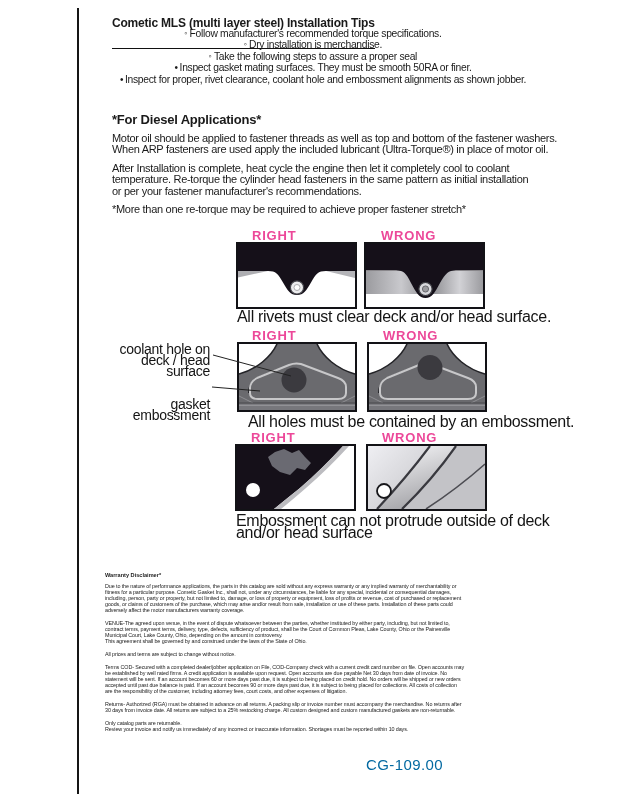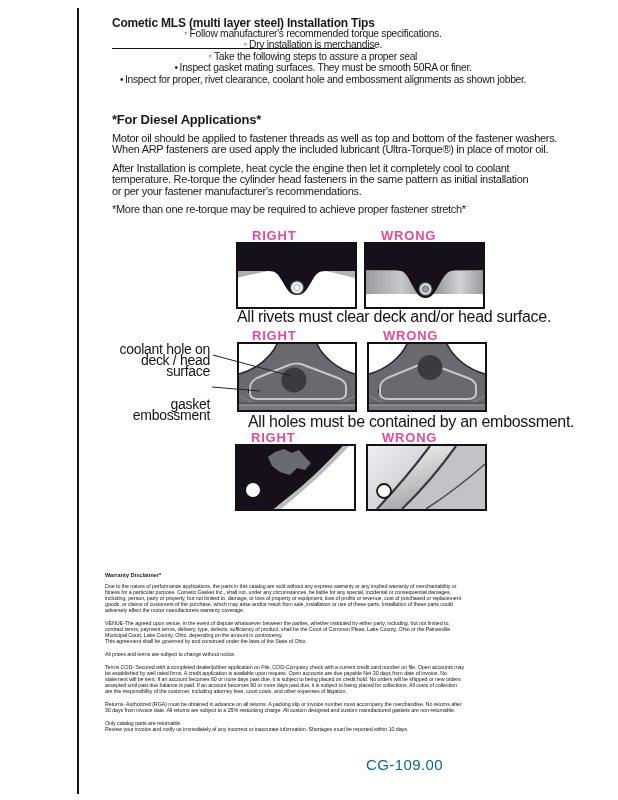--- a/index.html
+++ b/index.html
@@ -162,20 +162,22 @@
       <rect x="0" y="0" width="117" height="63" fill="#c3c3c7"></rect>
       <path d="M0,0 H62 Q38,32 9,63 L0,63 Z" fill="url(#tlGrad)"></path>
       <path d="M9,63 Q38,32 62,0 L88,0 Q64,34 34,63 Z" fill="url(#bladeGrad)"></path>
       <path d="M9,63 Q38,32 62,0" fill="none" stroke="#39393f" stroke-width="2.2"></path>
       <path d="M88,0 Q64,34 34,63" fill="none" stroke="#39393f" stroke-width="2.2"></path>
       <path d="M58,63 Q90,42 117,18" fill="none" stroke="#4c4c52" stroke-width="1.5"></path>
       <circle cx="16" cy="45" r="7" fill="#ffffff" stroke="#17171b" stroke-width="1.8"></circle>
     </svg>
   </div>
 
+  <div class="abs caption" style="left:236px;top:515px;">Embossment can not protrude outside of deck
+and/or head surface</div>
 
   <svg id="pointer-layer" class="abs" width="618" height="800">
     <line x1="213" y1="355" x2="291" y2="376" stroke="#222" stroke-width="1"></line>
     <line x1="212" y1="387" x2="260" y2="391" stroke="#222" stroke-width="1"></line>
   </svg>
 
   <div id="warranty-heading" class="abs">Warranty Disclaimer*</div>
   <div id="warranty-block" class="abs">
     <p class="fine-par">Due to the nature of performance applications, the parts in this catalog are sold without any express warranty or any implied warranty of merchantability or
 fitness for a particular purpose.  Cometic Gasket Inc., shall not, under any circumstances, be liable for any special, incidental or consequential damages,

